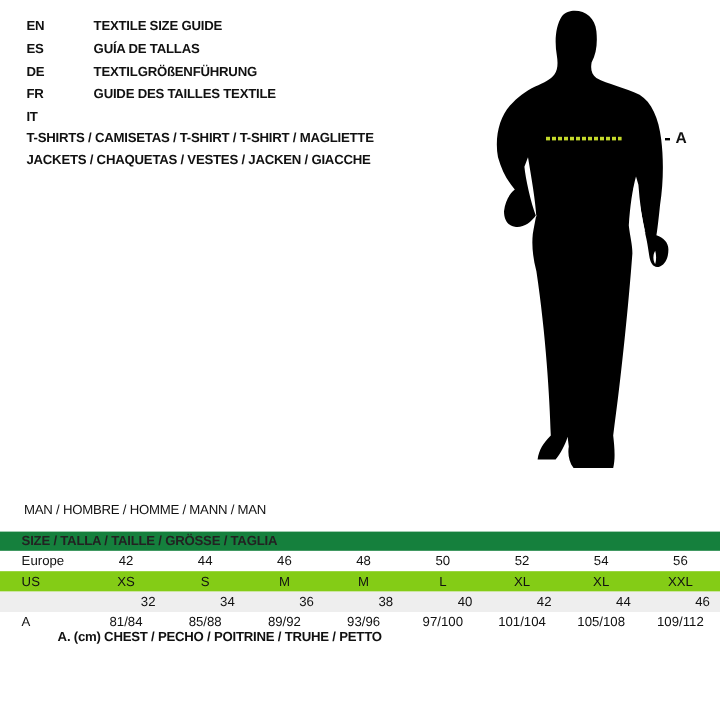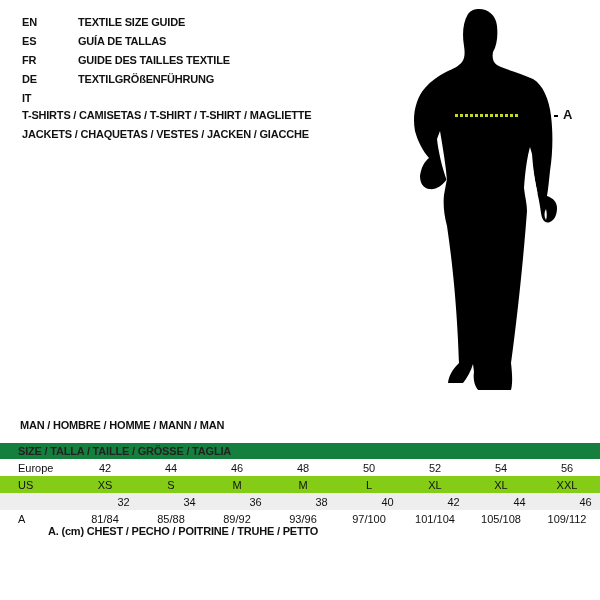--- a/index.html
+++ b/index.html
@@ -18,21 +18,21 @@
   .chest-dotted{
     position:absolute;left:455px;top:114px;width:63px;height:3px;
     background:repeating-linear-gradient(90deg,var(--accent,#c3d82b) 0 3px,transparent 3px 5px);
   }
   .a-dashed{
     position:absolute;left:540px;top:115px;width:19px;height:2px;
     background:repeating-linear-gradient(90deg,#000 0 4px,transparent 4px 7px);
   }
   .a-label{position:absolute;left:563px;top:107px;font-size:13px;font-weight:bold;}
   
-  .section-title{position:absolute;top:419px;left:20px;font-size:11px;font-weight:bold;letter-spacing:-0.2px;}
+  .section-title{position:absolute;top:419px;left:20px;font-size:11px;font-weight:normal;letter-spacing:-0.2px;}
   
   .size-table{position:absolute;top:443px;left:0;width:600px;font-size:11px;}
   .table-header{height:16px;line-height:16px;background:#c6c6c6;padding-left:18px;color:#222;letter-spacing:-0.2px;}
   .t-row{display:flex;height:17px;align-items:center;}
   .t-row.shaded{background:#eeeeee;}
   .t-label{flex:0 0 72px;padding-left:18px;box-sizing:border-box;}
   .t-cell{flex:1 1 0;text-align:center;}
   
   .footnote{position:absolute;top:525px;left:20px;font-size:11px;font-weight:bold;letter-spacing:-0.2px;margin-left:28px;}
 </style>
@@ -44,26 +44,26 @@
   <div class="lang-list">
     <div class="lang-row">
       <span class="lang-code">EN</span>
       <span class="lang-label">TEXTILE SIZE GUIDE</span>
     </div>
     <div class="lang-row">
       <span class="lang-code">ES</span>
       <span class="lang-label">GUÍA DE TALLAS</span>
     </div>
     <div class="lang-row">
+      <span class="lang-code">DE</span>
+      <span class="lang-label">TEXTILGRÖßENFÜHRUNG</span>
+    </div>
+    <div class="lang-row">
       <span class="lang-code">FR</span>
       <span class="lang-label">GUIDE DES TAILLES TEXTILE</span>
-    </div>
-    <div class="lang-row">
-      <span class="lang-code">DE</span>
-      <span class="lang-label">TEXTILGRÖßENFÜHRUNG</span>
     </div>
     <div class="lang-row">
       <span class="lang-code">IT</span>
     </div>
   </div>
 
   <div class="categories">
     <div>T-SHIRTS / CAMISETAS / T-SHIRT / T-SHIRT / MAGLIETTE</div>
     <div>JACKETS / CHAQUETAS / VESTES / JACKEN / GIACCHE</div>
   </div>

